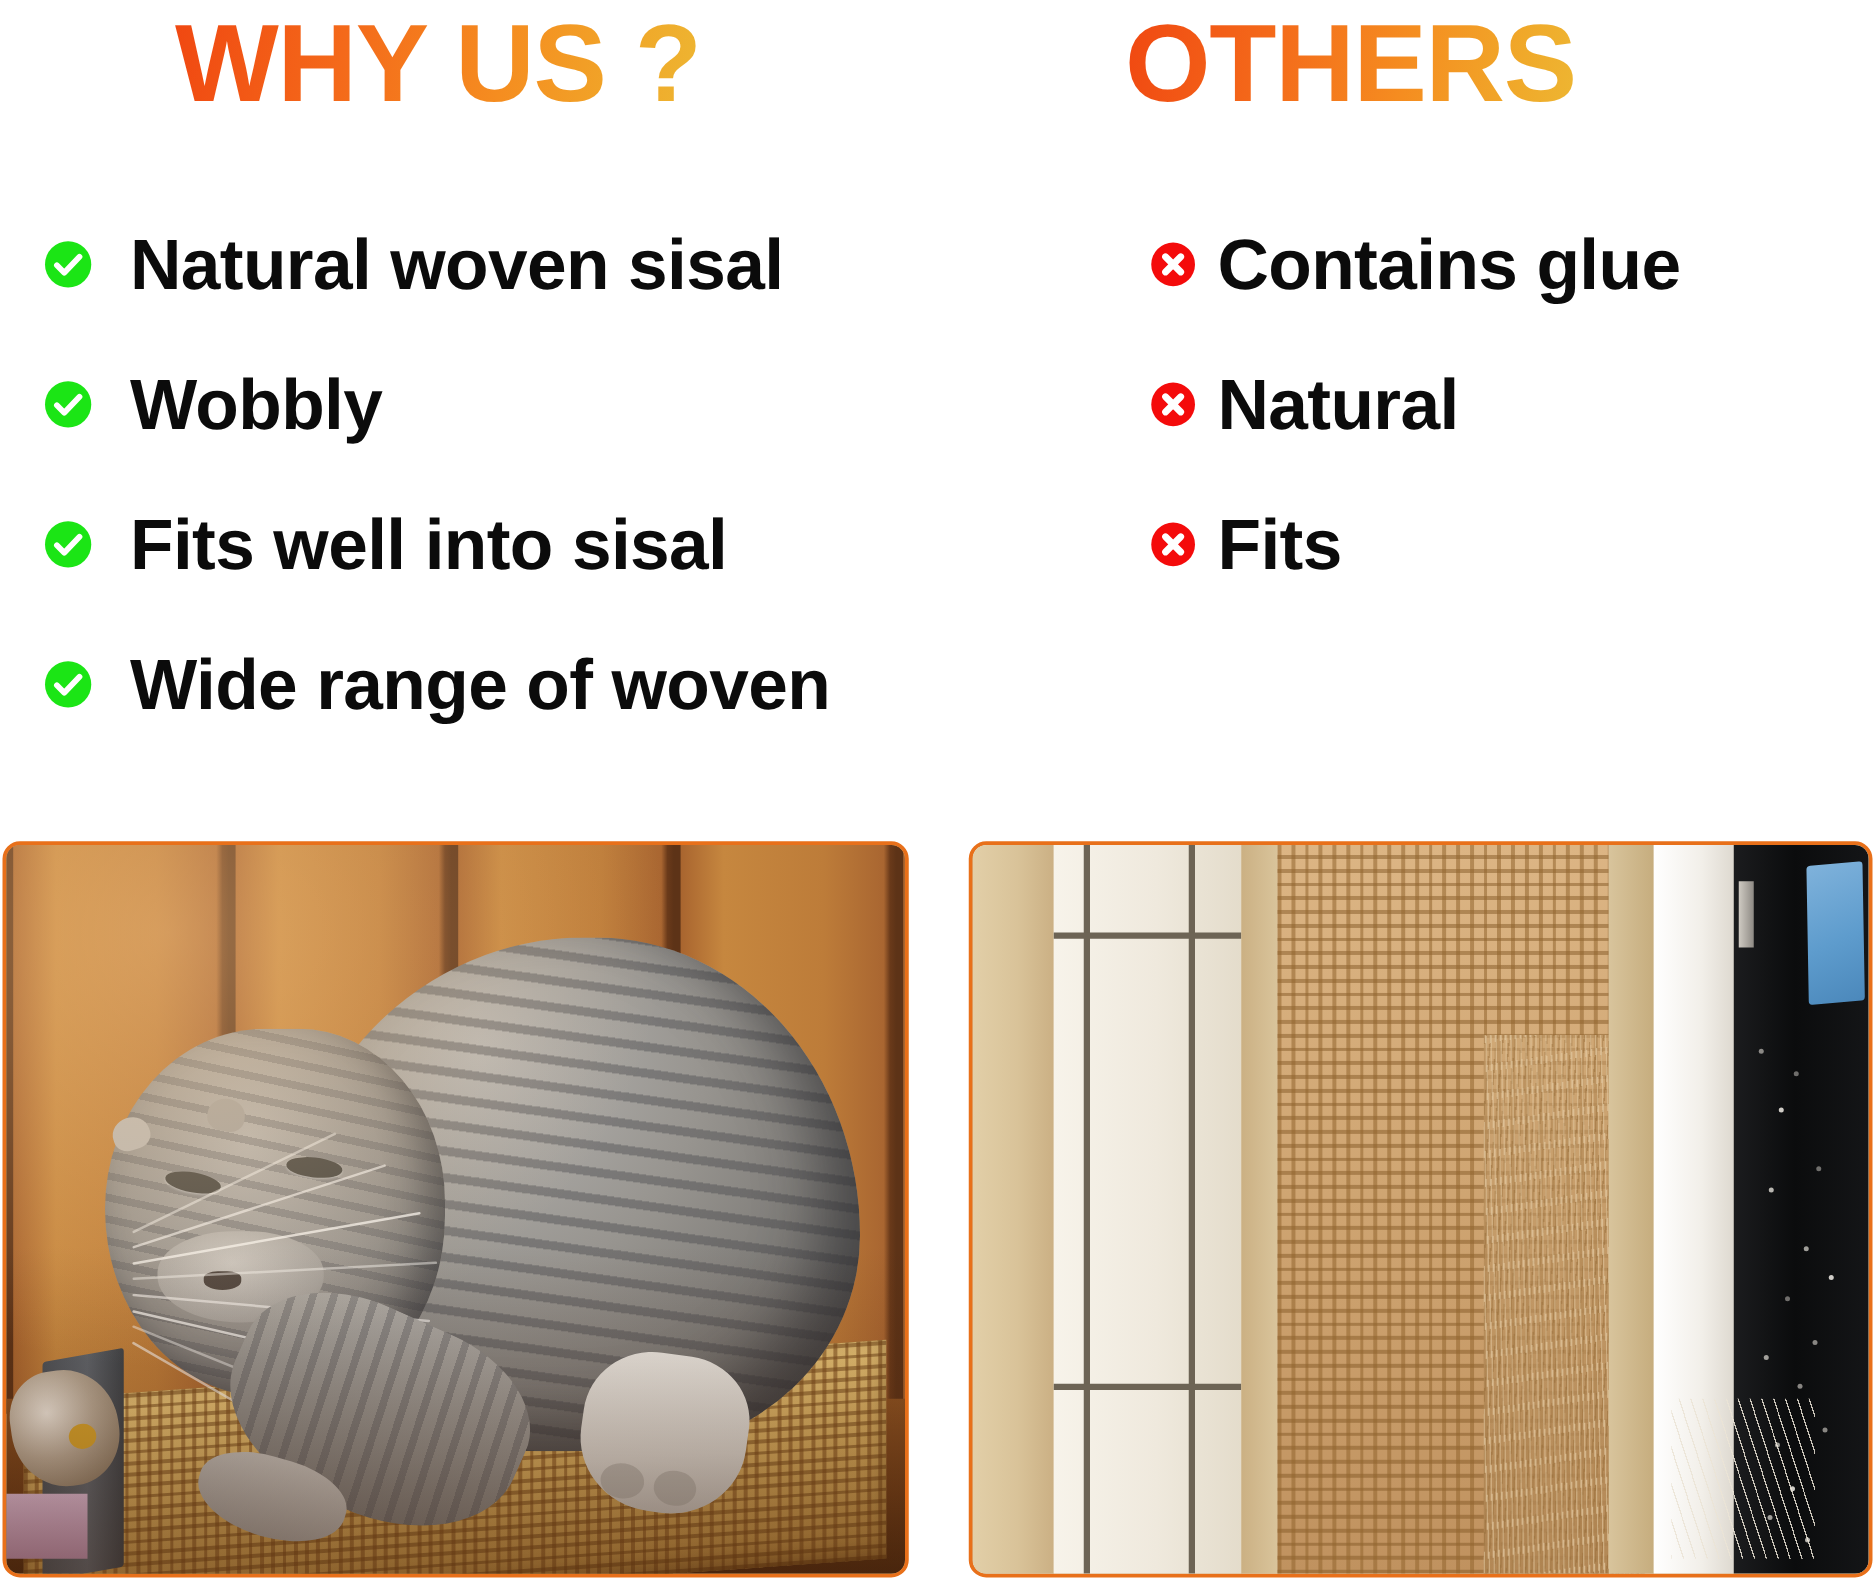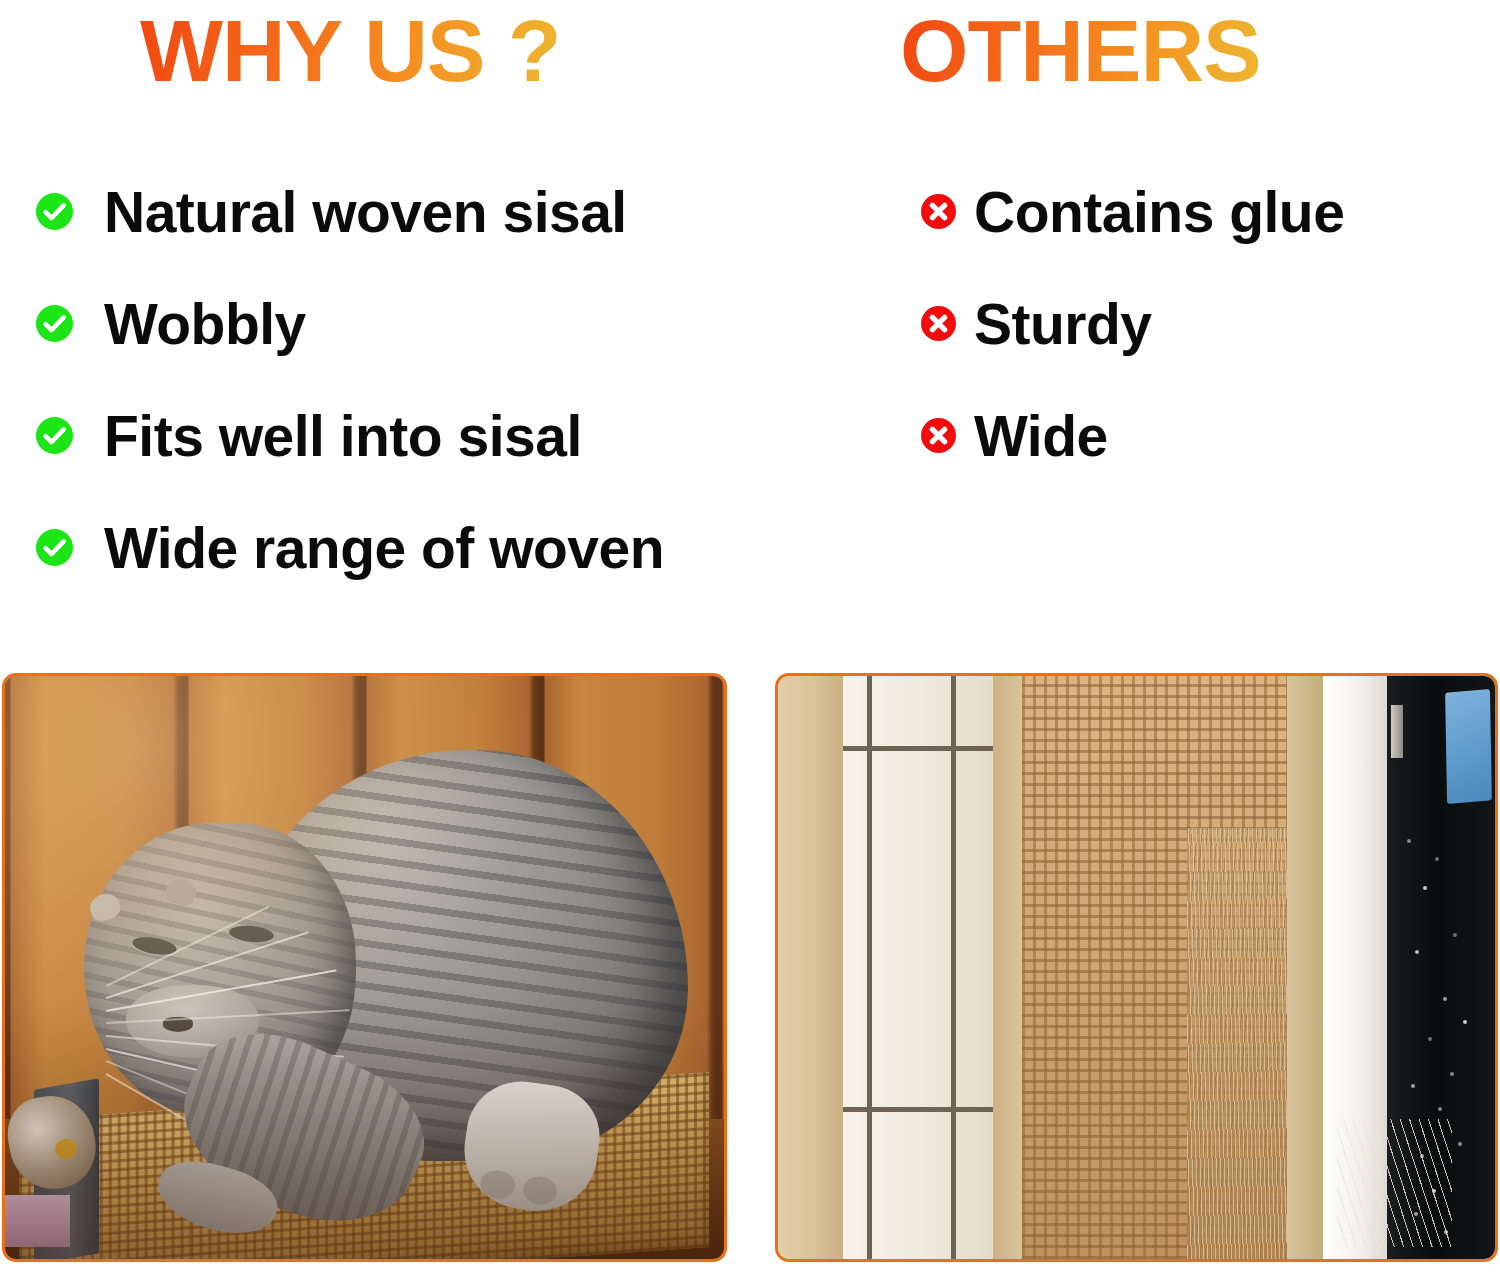--- a/index.html
+++ b/index.html
@@ -526,30 +526,30 @@
       </span>
       <span class="item-label">Contains glue</span>
     </div>
 
     <div class="list-item">
       <span class="badge cross">
         <svg viewBox="0 0 35 35" aria-hidden="true">
           <path d="M11.4 11.4 L23.6 23.6 M23.6 11.4 L11.4 23.6" fill="none" stroke="#ffffff" stroke-width="5.4" stroke-linecap="round"></path>
         </svg>
       </span>
-      <span class="item-label">Sturdy</span>
+      <span class="item-label">Natural</span>
     </div>
 
     <div class="list-item">
       <span class="badge cross">
         <svg viewBox="0 0 35 35" aria-hidden="true">
           <path d="M11.4 11.4 L23.6 23.6 M23.6 11.4 L11.4 23.6" fill="none" stroke="#ffffff" stroke-width="5.4" stroke-linecap="round"></path>
         </svg>
       </span>
-      <span class="item-label">Wide</span>
+      <span class="item-label">Fits</span>
     </div>
 
 
   </div>
 
   <div class="photo" id="photo-left">
     <div class="photo-inner">
       <div class="wood-wall"></div>
       <div class="floor"></div>
       <div class="mat"></div>

